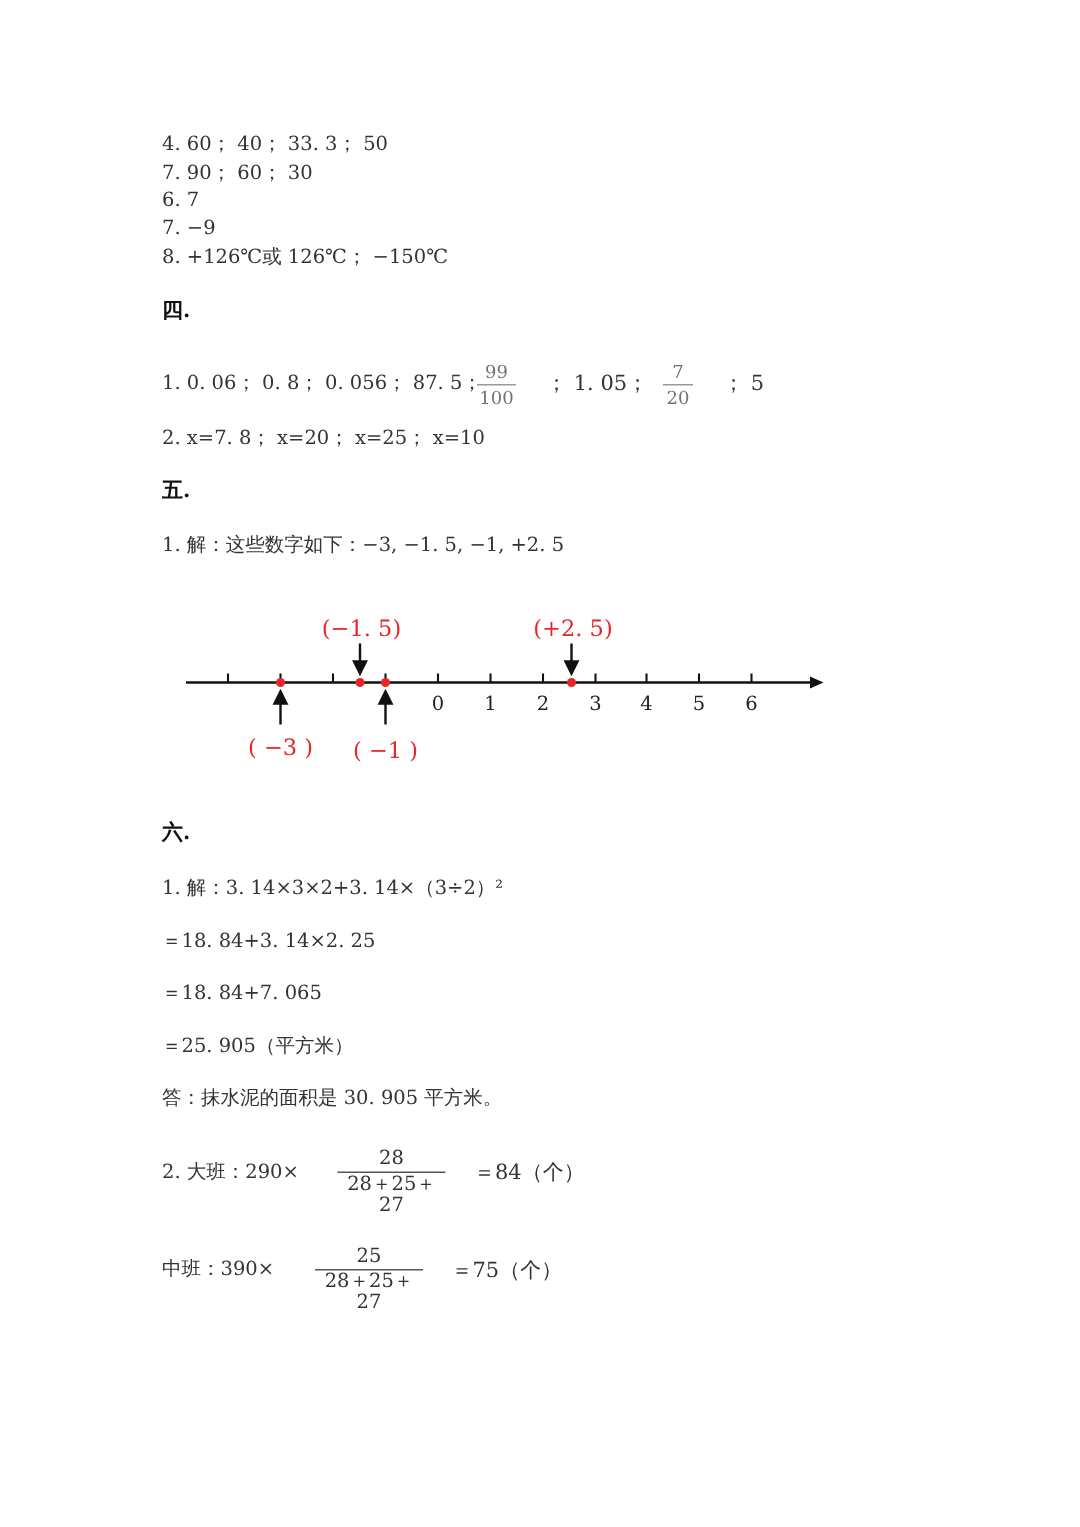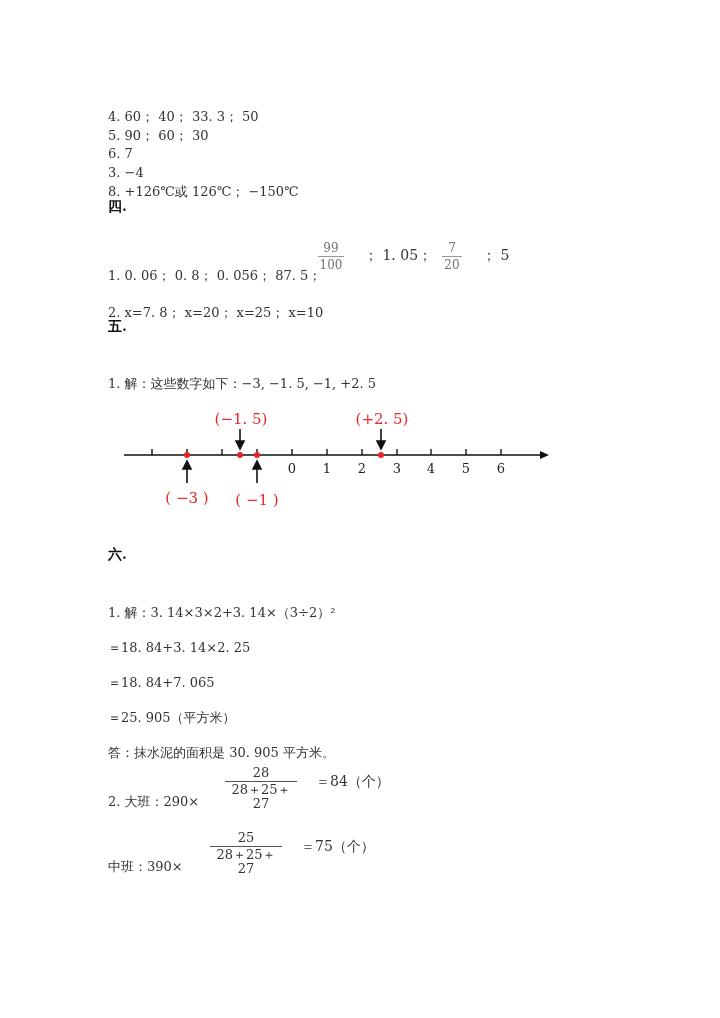--- a/index.html
+++ b/index.html
@@ -1,34 +1,34 @@
 <!DOCTYPE html>
 <html><head>
   <meta charset="utf-8">
   <style>
     html, body { margin: 0; padding: 0; background: #ffffff; }
     body { width: 720px; height: 1018px; position: relative; overflow: hidden;
       font-family: "DejaVu Serif", "Liberation Serif", serif; color: #333; }
-    .ln { position: absolute; left: 108px; font-size: 13px; line-height: 18px; white-space: nowrap; margin-top: 20px; }
+    .ln { position: absolute; left: 108px; font-size: 13px; line-height: 18px; white-space: nowrap; }
     .hd { position: absolute; left: 108px; font-size: 14px; font-weight: bold; color: #111; }
     .frac { position: absolute; text-align: center; font-size: 12px; color: #737373; line-height: 14px; }
     .frac .num { display: block; border-bottom: 1px solid #999; padding: 0 2px 1px; }
     .frac .den { display: block; padding-top: 1px; text-align: center; }
     .frac2 { color: #333; font-size: 13px; }
     .frac2 .num { border-bottom: 1px solid #555; }
     .abs { position: absolute; font-size: 14px; white-space: nowrap; }
     svg text { font-family: "DejaVu Serif", "Liberation Serif", serif; }
   </style>
 </head>
 <body>
 
 <div class="ln" style="top:88px">4. 60； 40； 33. 3； 50</div>
-<div class="ln" style="top:107px">5. 90； 60； 30</div>
+<div class="ln" style="top:107px">7. 90； 60； 30</div>
 <div class="ln" style="top:125px">6. 7</div>
-<div class="ln" style="top:144px">3. −4</div>
+<div class="ln" style="top:144px">7. −9</div>
 <div class="ln" style="top:163px">8. +126℃或 126℃； −150℃</div>
 
 <div class="hd" style="top:198px">四.</div>
 <div class="ln" style="top:247px">1. 0. 06； 0. 8； 0. 056； 87. 5；</div>
 <div class="frac" style="left:318px; top:241px; width:26px">
   <span class="num">99</span>
   <span class="den">100</span>
 </div>
 <div class="abs" style="left:364px; top:247px">； 1. 05；</div>
 <div class="frac" style="left:442px; top:241px; width:20px">

